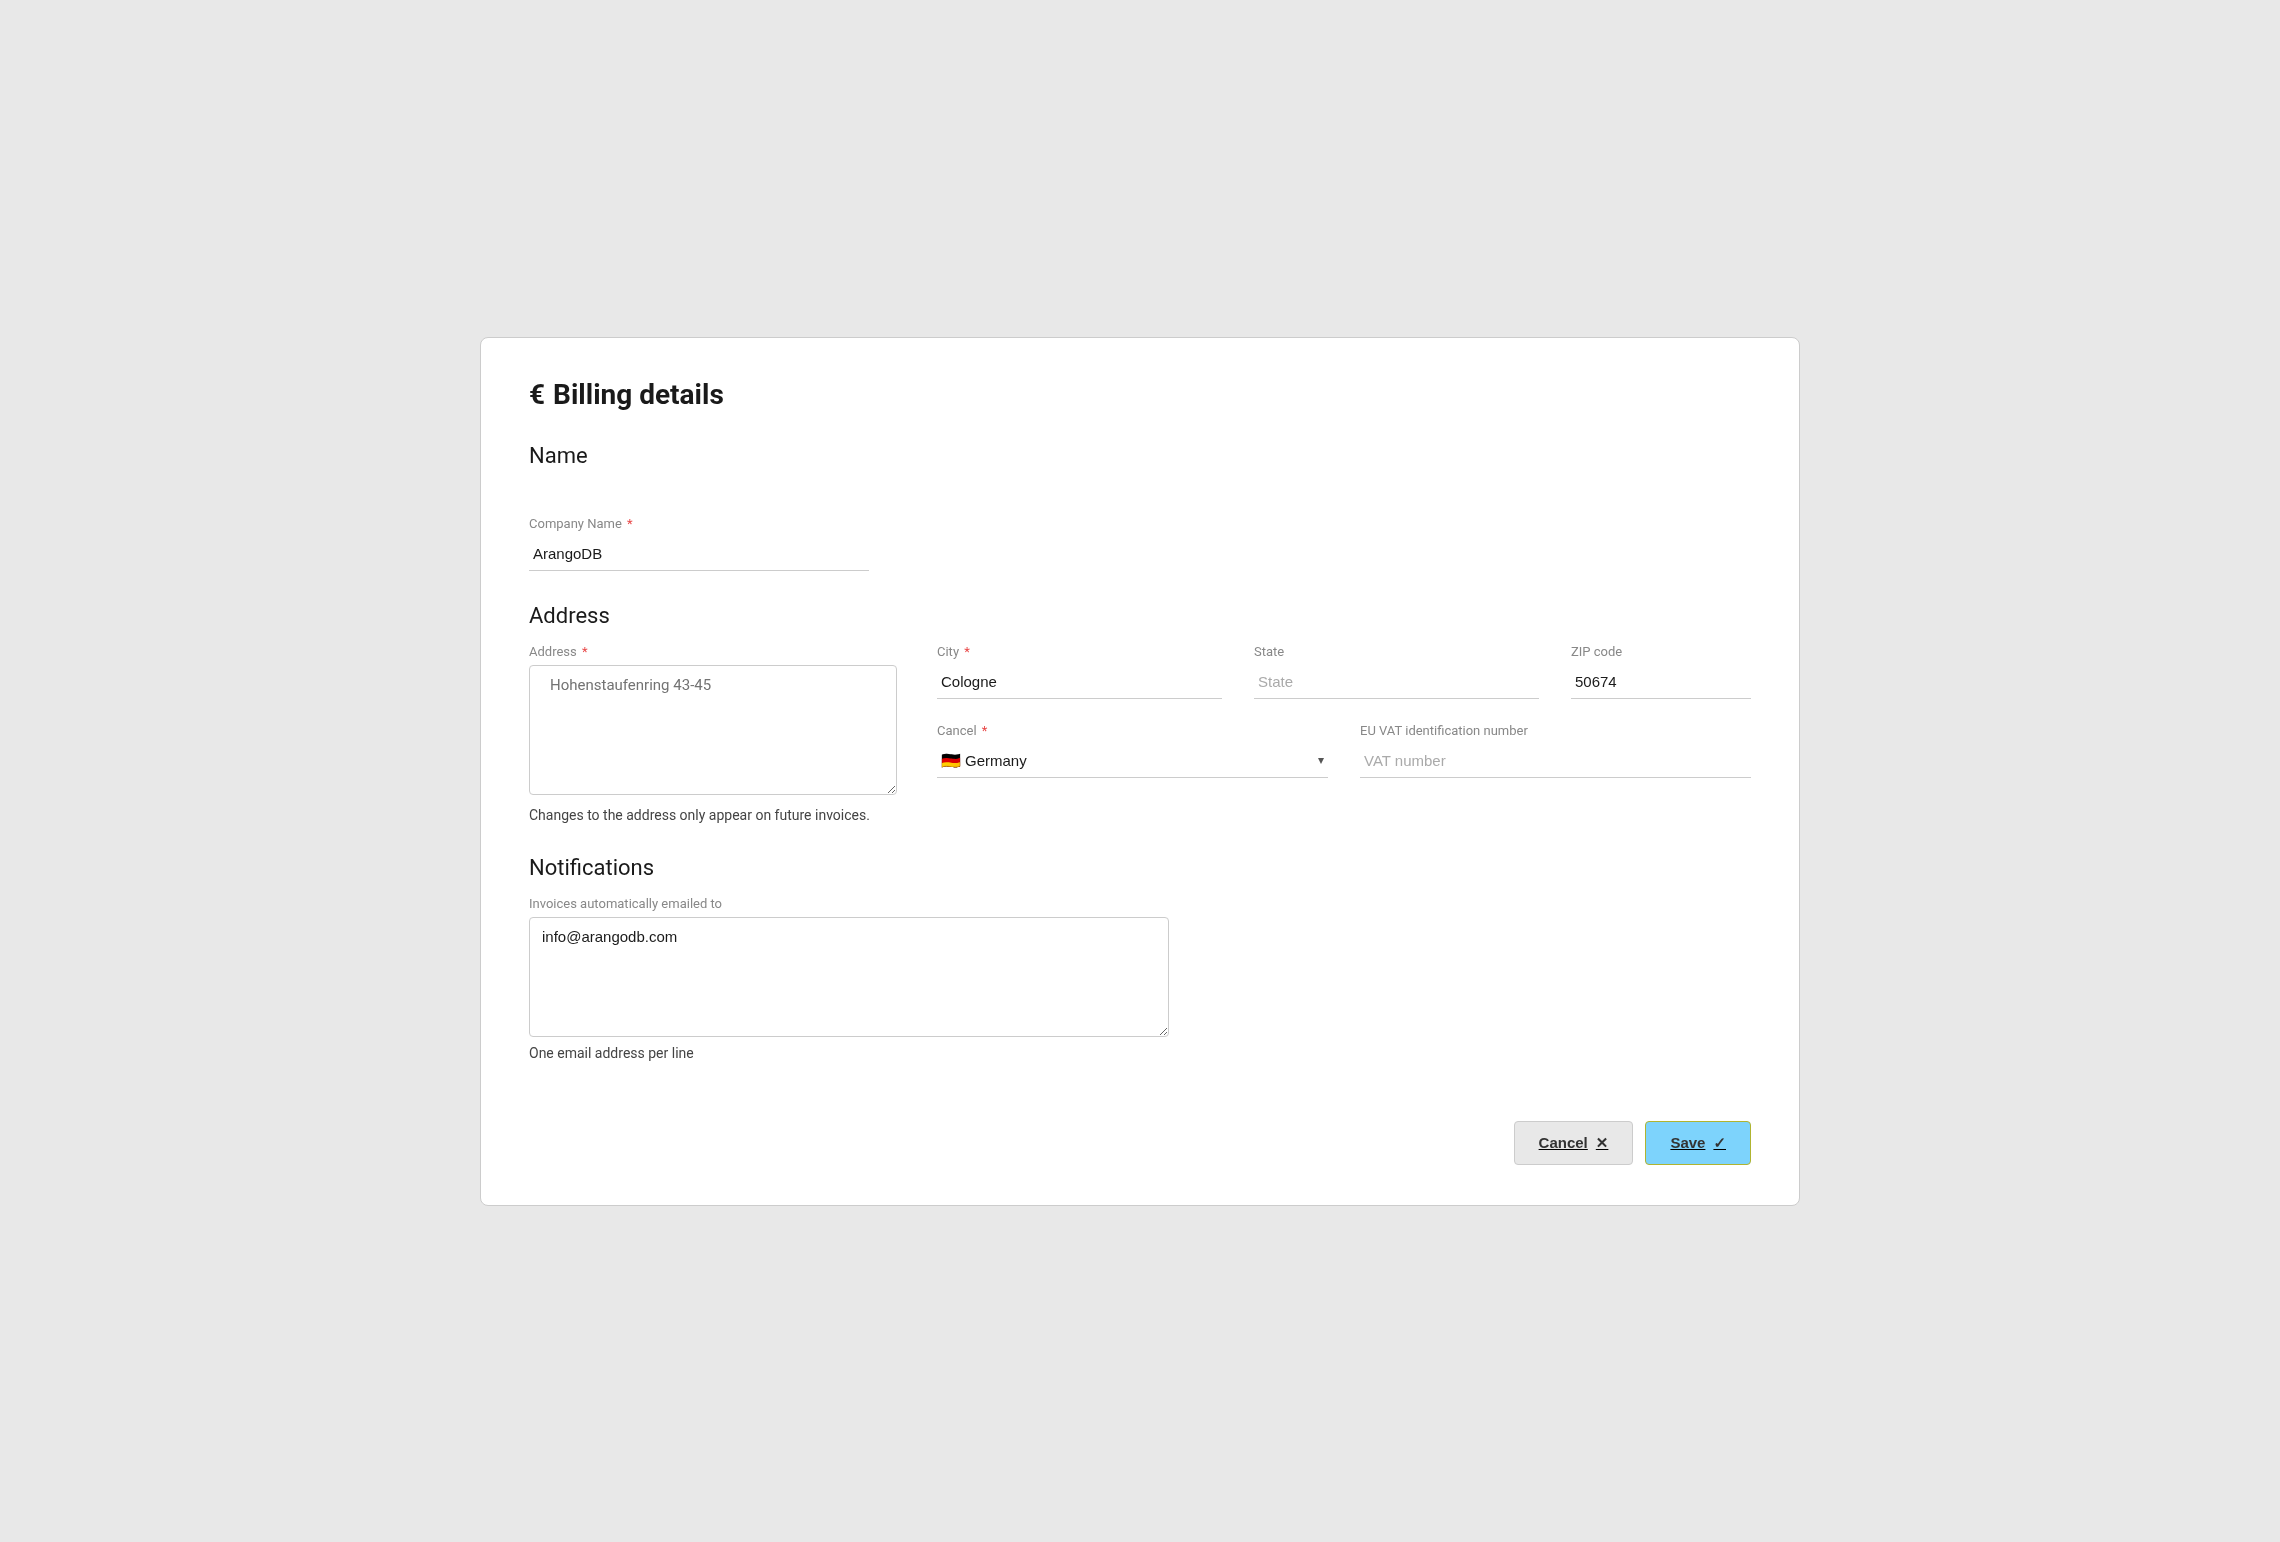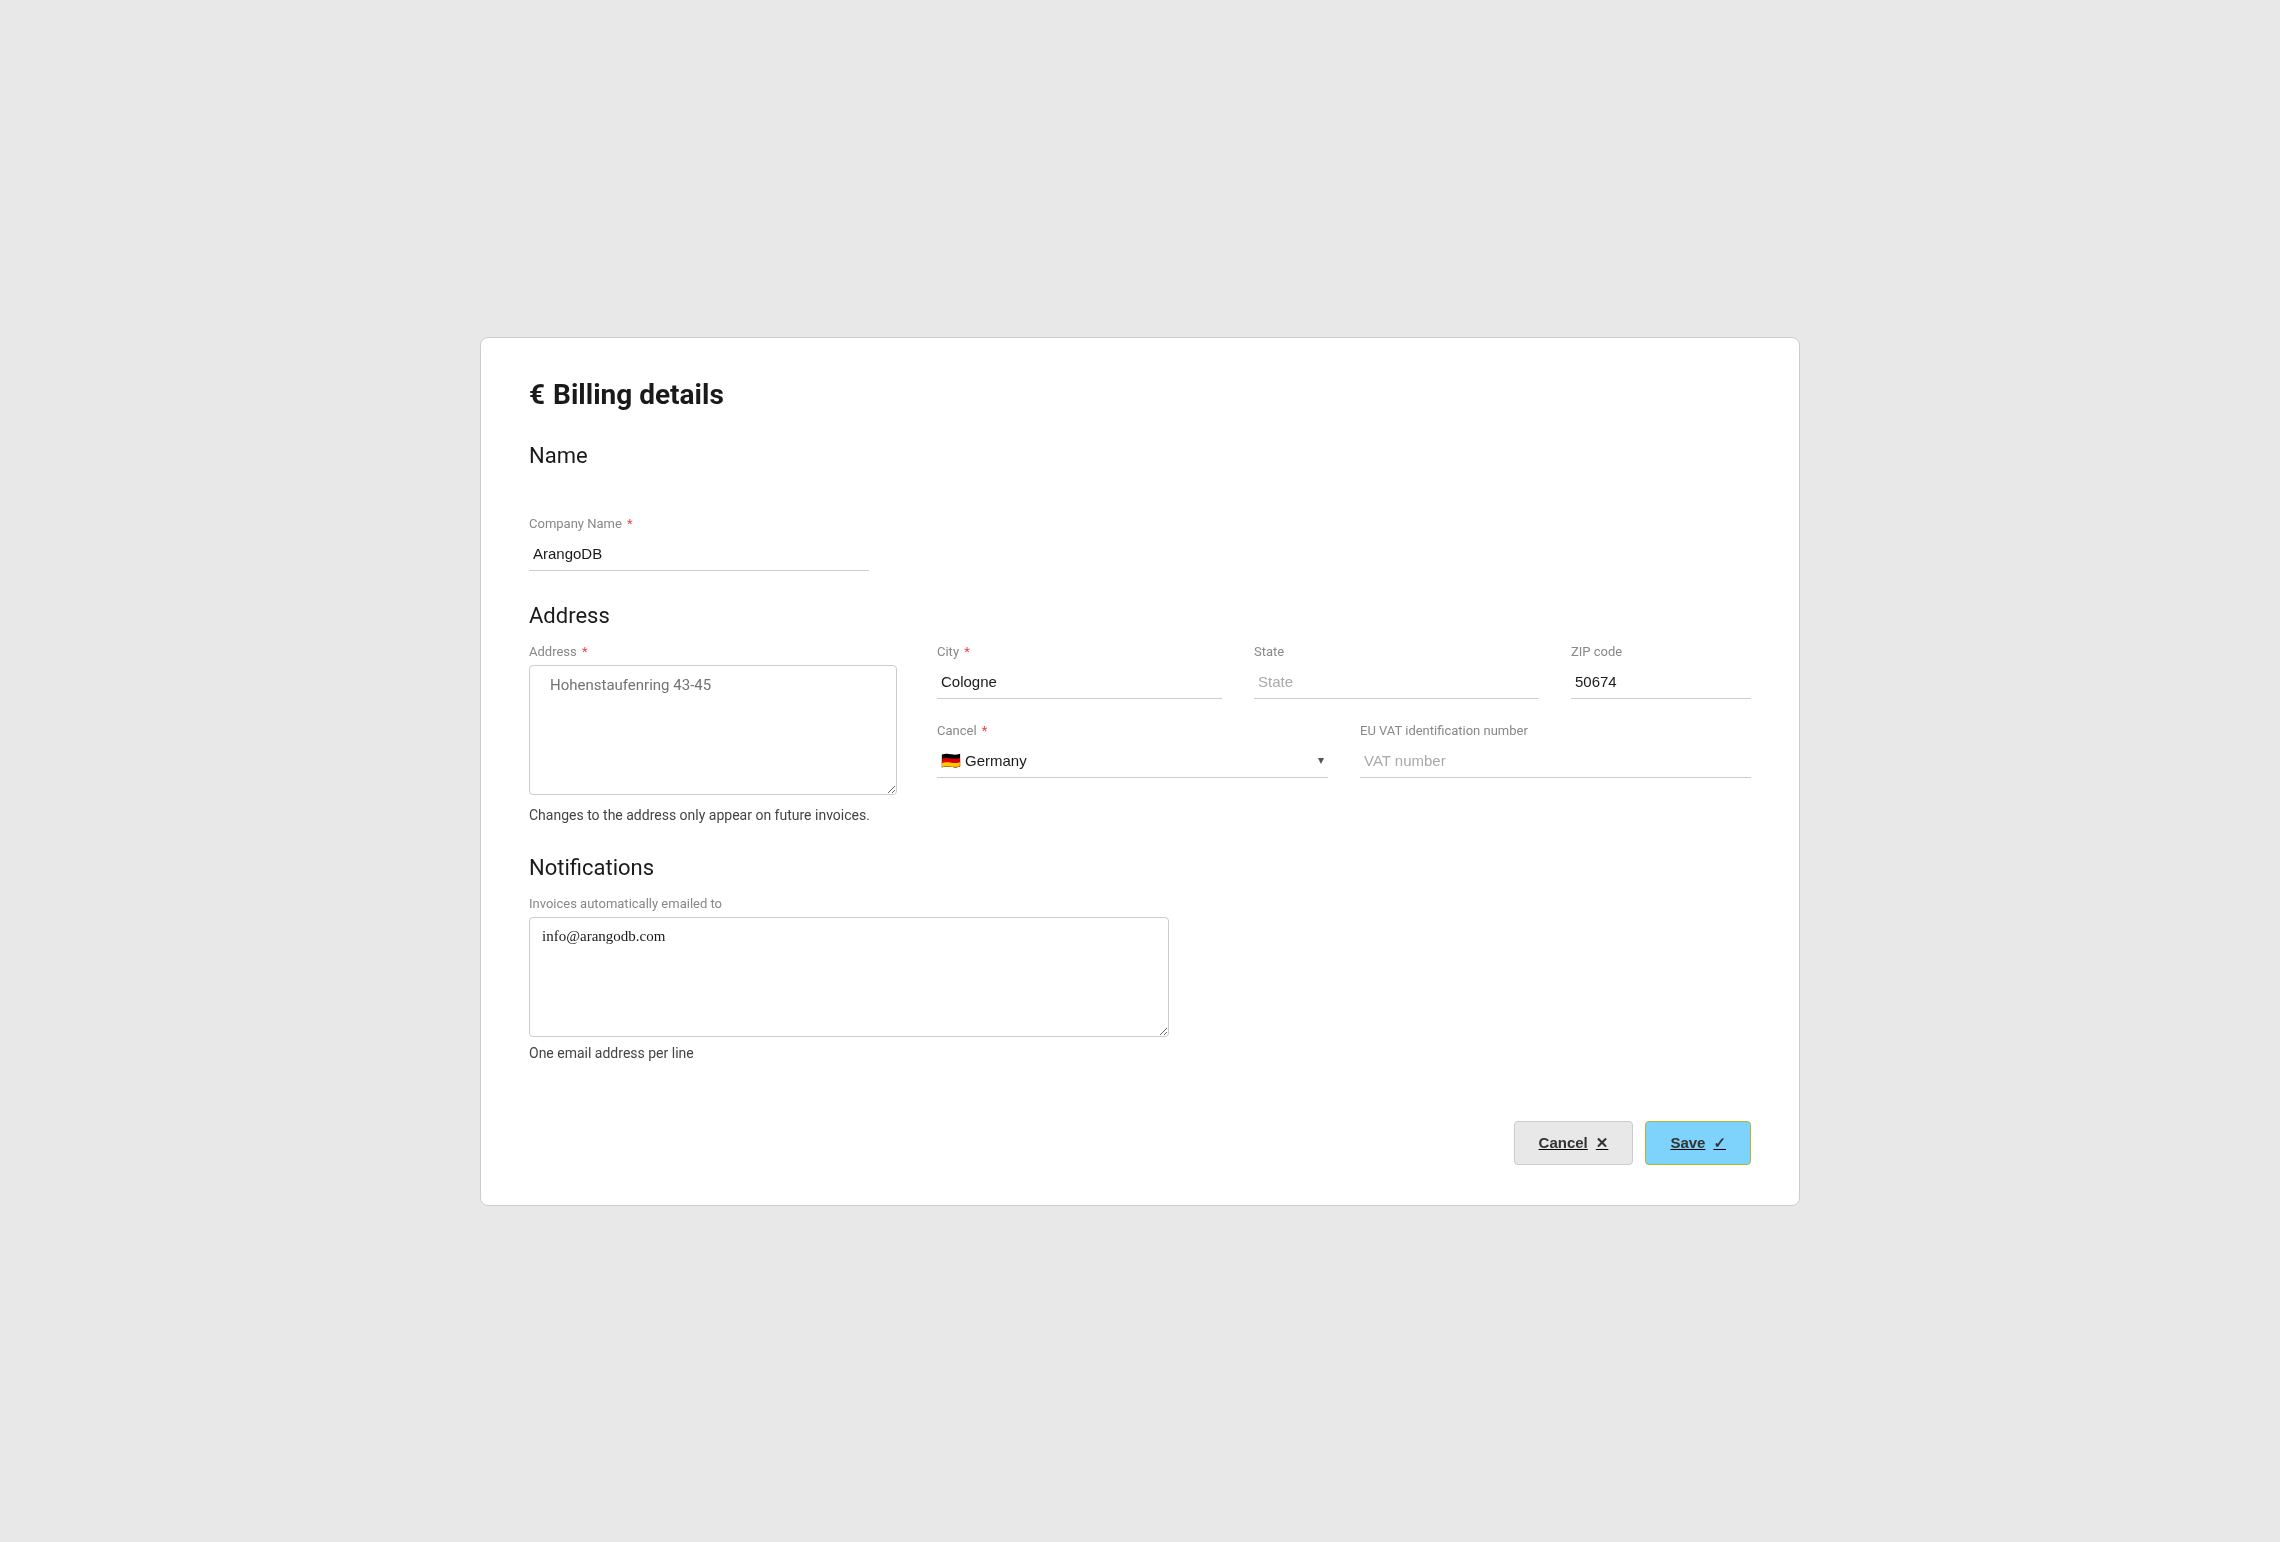--- a/index.html
+++ b/index.html
@@ -82,21 +82,21 @@
       width: 100%;
       border: 1px solid #cccccc;
       border-radius: 4px;
       padding: 10px 12px;
       font-size: 15px;
       color: #1a1a1a;
       outline: none;
       background: transparent;
       resize: vertical;
       min-height: 120px;
-      font-family: Liberation Serif, serif;
+      font-family: Liberation Sans, sans-serif;
     }
 
     .company-name-wrapper {
       max-width: 340px;
       margin-top: 48px;
     }
 
     .address-textarea {
       width: 100%;
       border: 1px solid #cccccc;

